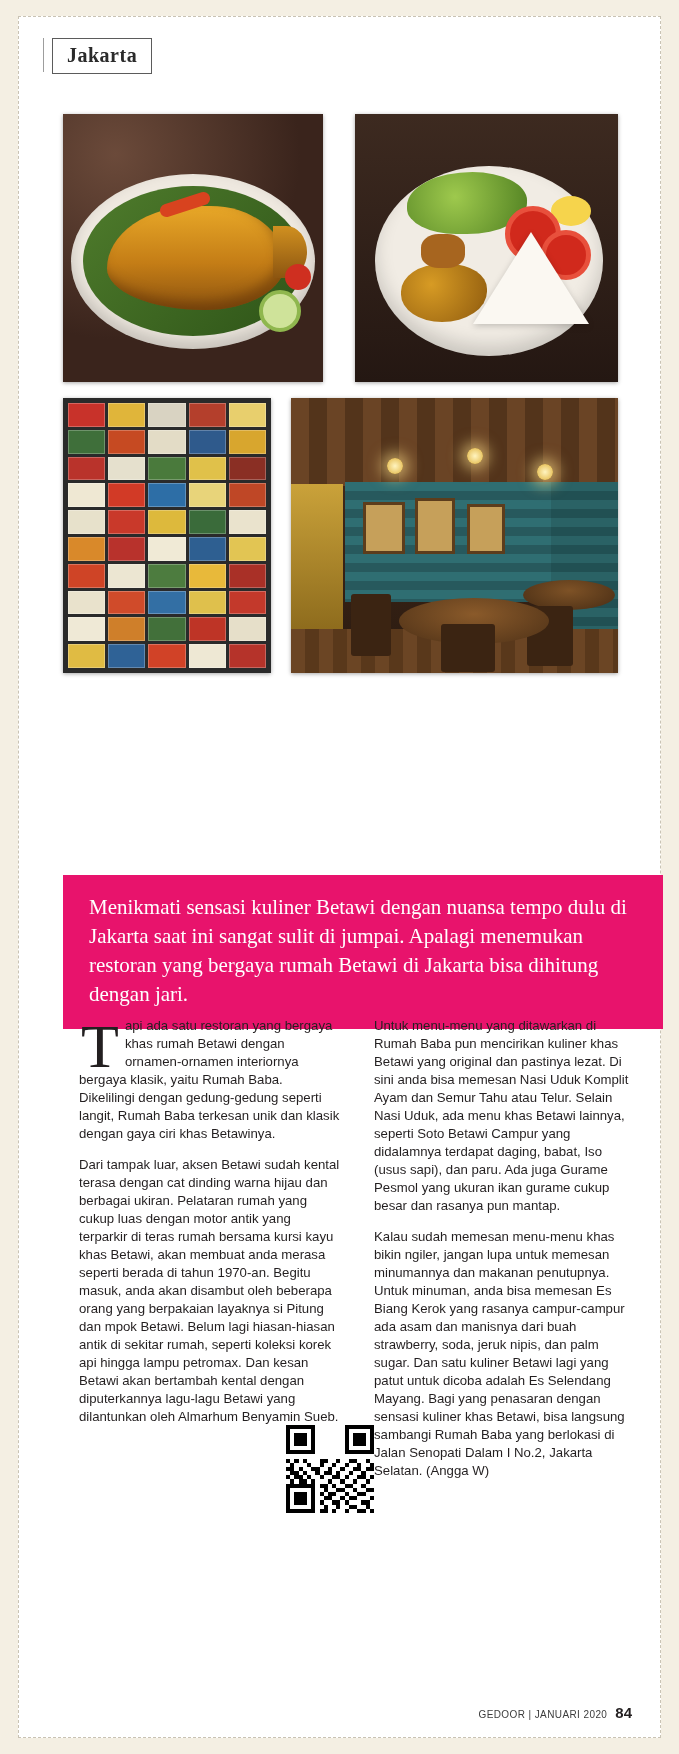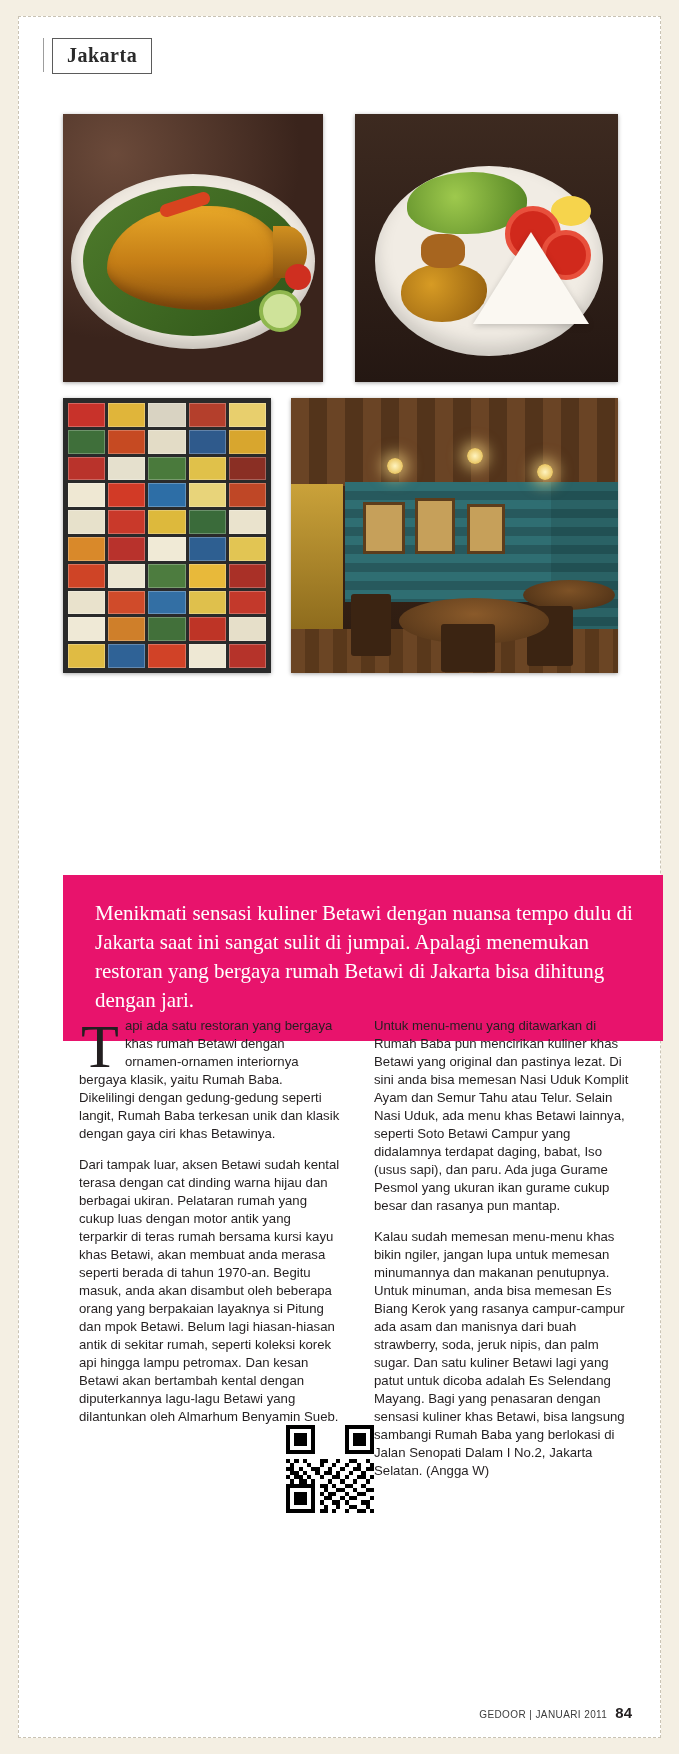--- a/index.html
+++ b/index.html
@@ -187,21 +187,21 @@
   .lead {
     position: absolute;
     left: 44px;
     top: 858px;
     width: 600px;
     background: #e8136c;
     padding: 16px 20px 18px 24px;
     box-sizing: border-box;
   }
   .lead p {
-    margin: 8px;
+    margin: 2px;
     font-family: "Liberation Serif", serif;
     font-size: 21px;
     line-height: 29px;
     color: #ffffff;
   }
 
   
   .cols {
     position: absolute;
     left: 60px;
@@ -478,18 +478,18 @@
           <i style="grid-area:20/20/21/21"></i>
         <i style="grid-area:21/9/22/11"></i>
           <i style="grid-area:21/12/22/13"></i>
           <i style="grid-area:21/15/22/16"></i>
           <i style="grid-area:21/18/22/20"></i>
           <i style="grid-area:21/21/22/22"></i>
       </div>
     </div>
 
     <div class="footer">
-      <span class="issue">GEDOOR | JANUARI 2011</span>
+      <span class="issue">GEDOOR | JANUARI 2020</span>
       <span class="pageno">84</span>
     </div>
 
   </div>
 </div>
 
 </body></html>

